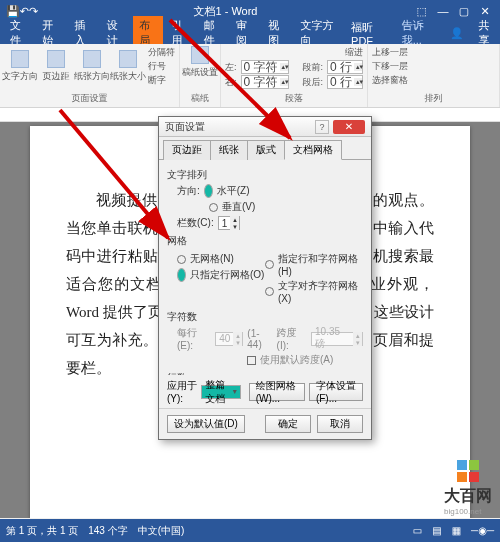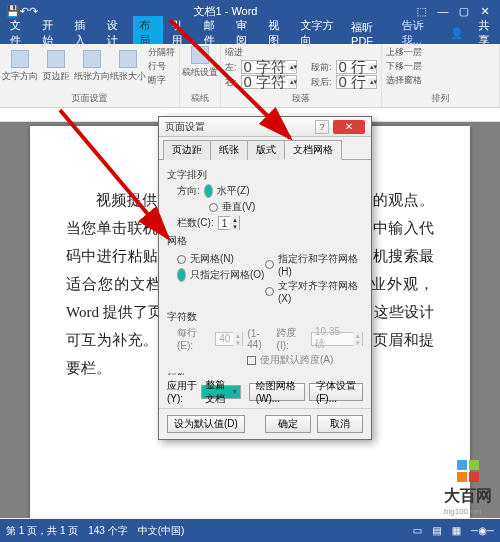--- a/index.html
+++ b/index.html
@@ -2,31 +2,31 @@
 <html><head>
 <meta charset="utf-8">
 <style>
   * { box-sizing: border-box; margin: 0; padding: 0; }
   body { font-family: "Microsoft YaHei", sans-serif; font-size: 11px; width: 500px; height: 542px; overflow: hidden; background: #f0f0f0; position: relative; }
   .titlebar { height: 22px; background: #2b579a; color: #fff; display: flex; align-items: center; padding: 0 6px; font-size: 11px; }
   .titlebar .title { flex: 1; text-align: center; }
   .titlebar .wincontrols span { display: inline-block; width: 18px; text-align: center; }
   .menubar { height: 22px; background: #2b579a; color: #fff; display: flex; align-items: center; padding: 0 4px; gap: 2px; font-size: 11px; }
   .menubar span { padding: 2px 6px; }
-  .menubar span.active { background: #0ea5e9; color: #333; }
+  .menubar span.active { background: #f97316; color: #333; }
   .menubar .share { margin-left: auto; display: flex; align-items: center; gap: 2px; }
   .ribbon { height: 64px; background: #f3f3f3; border-bottom: 1px solid #d4d4d4; display: flex; font-size: 10px; color: #444; position: relative; }
   .ribbon .grp { border-right: 1px solid #e0e0e0; padding: 2px 4px; display: flex; flex-direction: column; justify-content: space-between; }
   .ribbon .grp .row { display: flex; gap: 4px; align-items: center; }
   .ribbon .grp .btnv { display: flex; flex-direction: column; align-items: center; justify-content: center; width: 32px; gap: 2px; }
   .ribbon .grp .btnv .ico { width: 18px; height: 18px; background: #c8d6ea; border: 1px solid #9db7d8; }
   .ribbon .grp .label { text-align: center; font-size: 9px; color: #666; padding-top: 1px; }
   .ribbon .mini { font-size: 9px; color: #555; white-space: nowrap; }
   .ribbon .spinbox { display: inline-flex; border: 1px solid #b8b8b8; background: #fff; height: 14px; align-items: center; }
-  .ribbon .spinbox span { padding: 0 2px; font-size: 15px; }
+  .ribbon .spinbox span { padding: 0 2px; font-size: 12px; }
   .ribbon .spinbox .sp { width: 8px; background: #eee; font-size: 7px; text-align: center; }
   .ruler { height: 14px; background: #fff; border-bottom: 1px solid #ddd; }
   .docarea { position: absolute; top: 122px; left: 0; right: 0; bottom: 24px; background: #808080; display: flex; justify-content: center; padding-top: 4px; overflow: hidden; }
   .page { width: 440px; background: #fff; box-shadow: 0 1px 4px rgba(0,0,0,.4); padding: 60px 36px; font-size: 15px; line-height: 28px; color: #222; font-family: SimSun, serif; text-align: justify; }
   .page p { text-indent: 2em; }
   .statusbar { position: absolute; bottom: 0; left: 0; right: 0; height: 23px; background: #2b579a; color: #fff; display: flex; align-items: center; padding: 0 6px; font-size: 10px; gap: 10px; }
   .statusbar .flex { flex: 1; }
   
   .dlg { position: absolute; top: 116px; left: 158px; width: 214px; height: 324px; background: #f0f0f0; border: 1px solid #707070; box-shadow: 3px 3px 8px rgba(0,0,0,.35); display: flex; flex-direction: column; font-size: 10px; }
   .dlg .dtitle { height: 20px; background: linear-gradient(#fdfdfd,#e9e9e9); border-bottom: 1px solid #c0c0c0; display: flex; align-items: center; padding: 0 6px; }
@@ -123,21 +123,21 @@
     <div class="label">页面设置</div>
   </div>
   <div class="grp">
     <div class="btnv">
         <div class="ico"></div>
         <span class="mini">稿纸设置</span>
       </div>
     <div class="label">稿纸</div>
   </div>
   <div class="grp">
-    <div class="row" style="flex-direction:column;align-items:flex-start;gap:1px">
+    <div class="row" style="flex-direction:column;align-items:flex-end;gap:1px">
       <div class="mini">缩进</div>
       <div class="row">
         <span class="mini">左:</span>
         <div class="spinbox">
             <span>0 字符</span>
             <span class="sp">▴▾</span>
           </div>
         <span style="width:6px"></span>
         <span class="mini">段前:</span>
         <div class="spinbox">

